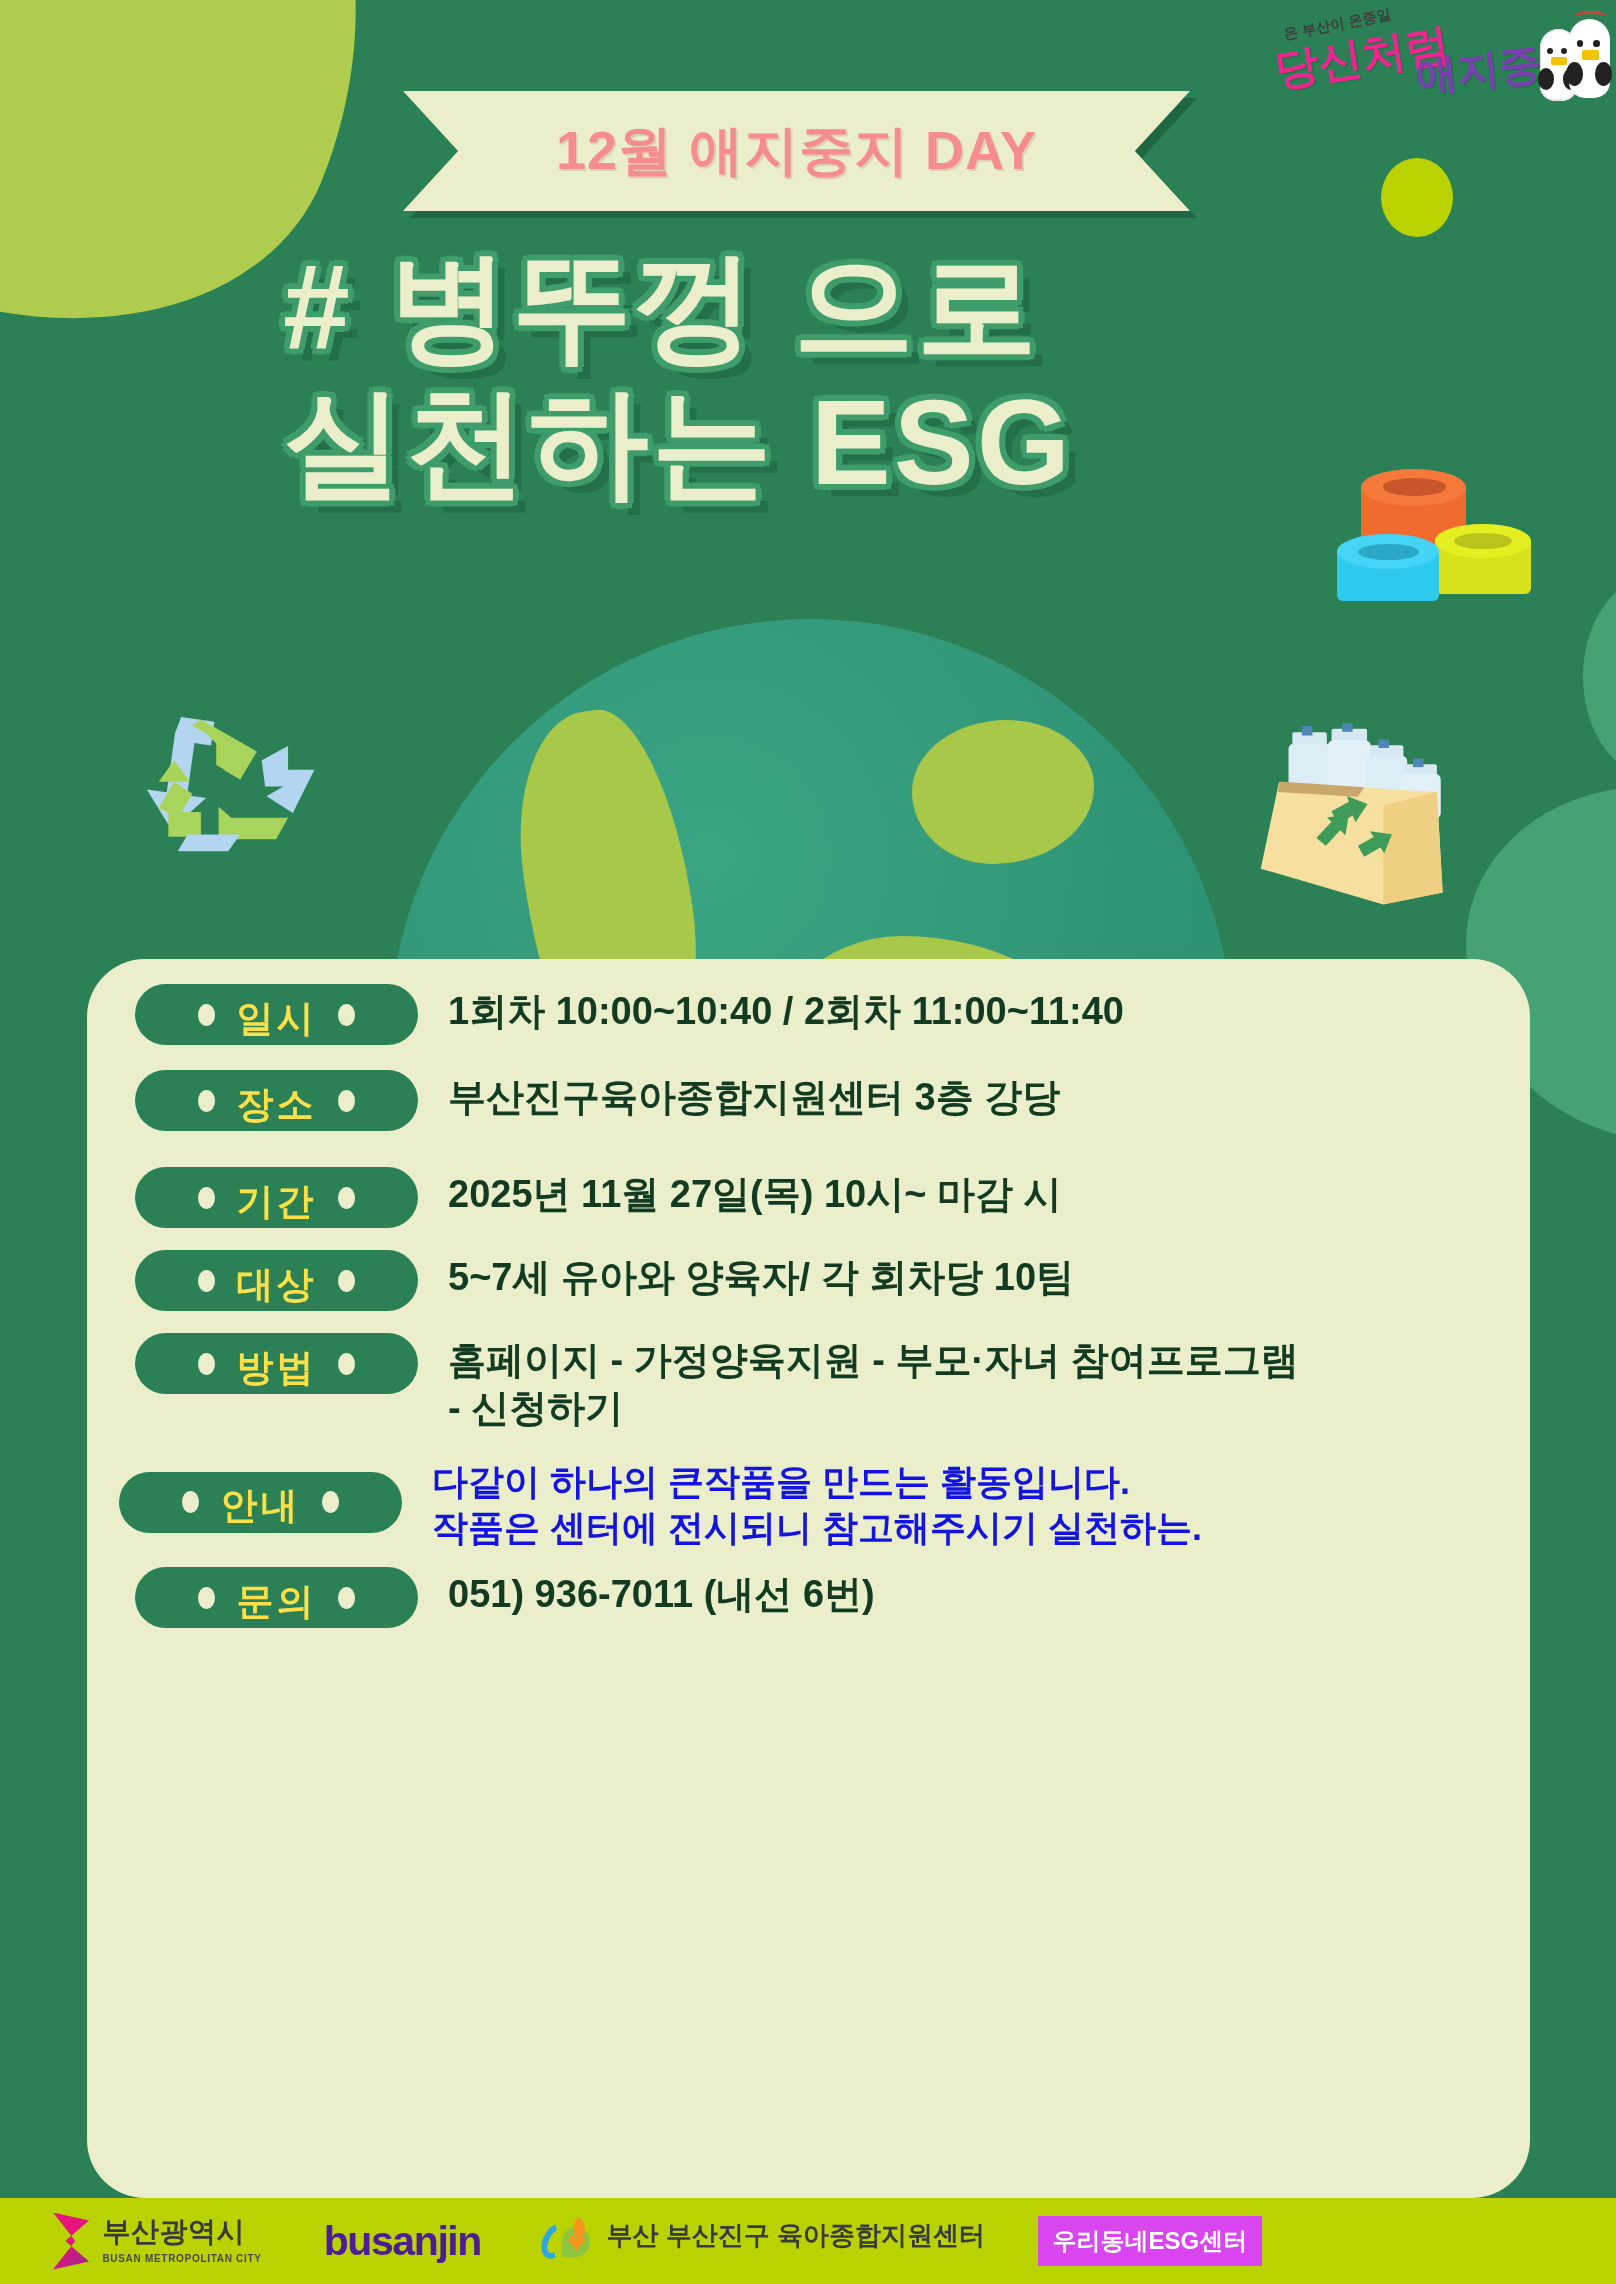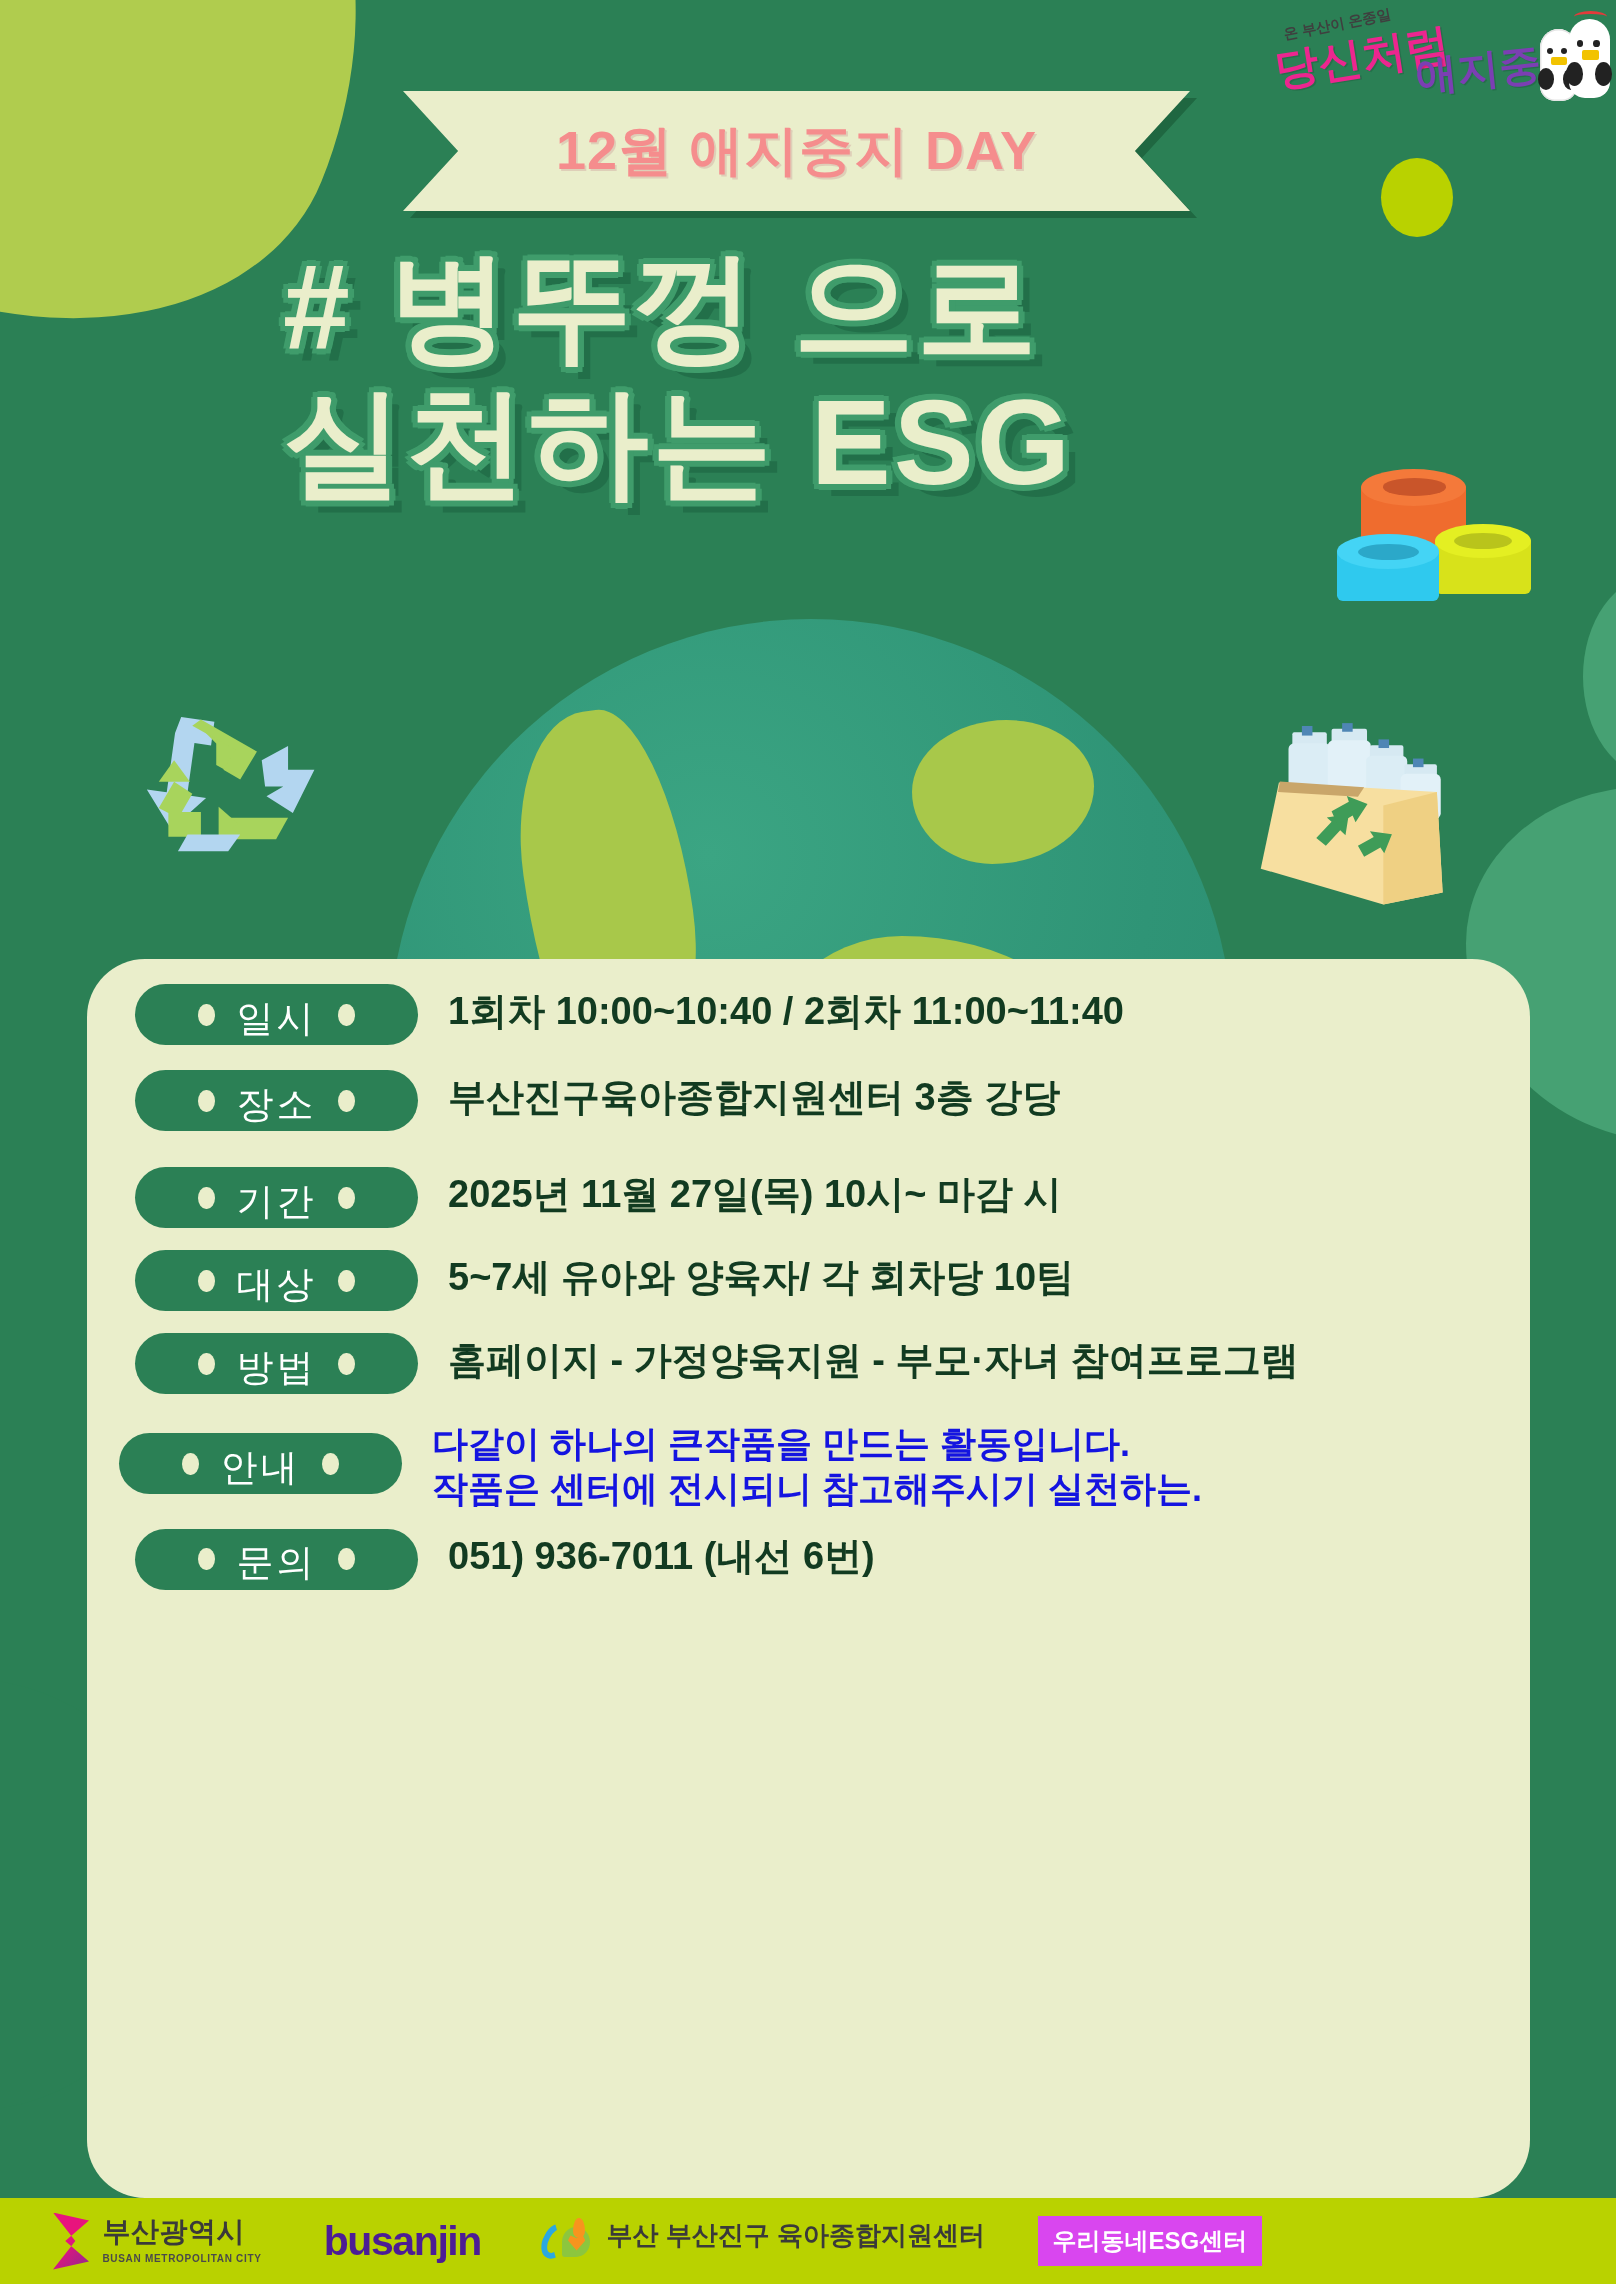--- a/index.html
+++ b/index.html
@@ -184,21 +184,21 @@
     border-radius:31px;
     display:flex; align-items:center; justify-content:center;
     gap:22px;
     margin-right:30px;
   }
   .pill-dot {
     width:16.3px; height:22px; background:#eaeecb; border-radius:50%;
     flex:0 0 auto;
   }
   .pill-label {
-    font-size:37px; font-weight:normal; color:#ffffff; letter-spacing:2.9px;
+    font-size:37px; font-weight:bold; color:#fde047; letter-spacing:2.9px;
     white-space:nowrap;
     margin-top:8px;
   }
   .row-body { flex:1 1 auto; padding-top:3.8px; }
   .row-line {
     font-size:38px; font-weight:bold; color:#123b21;
     line-height:1.26; white-space:nowrap;
   }
   .row-line.blue { color:#1414e0; }
   .row-line.underlined {
@@ -429,20 +429,21 @@
     </div>
 
     <div class="info-row" style="margin-top:22px;">
       <div class="pill">
         <span class="pill-dot"></span>
         <span class="pill-label">방법</span>
         <span class="pill-dot"></span>
       </div>
       <div class="row-body">
         <div class="row-line">홈페이지 - 가정양육지원 - 부모·자녀 참여프로그램</div>
+        <div class="row-line">- 신청하기</div>
       </div>
     </div>
 
     <div class="info-row" style="margin-top:23px;padding-left:32px;">
       <div class="pill" style="margin-top:16.3px;">
         <span class="pill-dot"></span>
         <span class="pill-label">안내</span>
         <span class="pill-dot"></span>
       </div>
       <div class="row-body">

